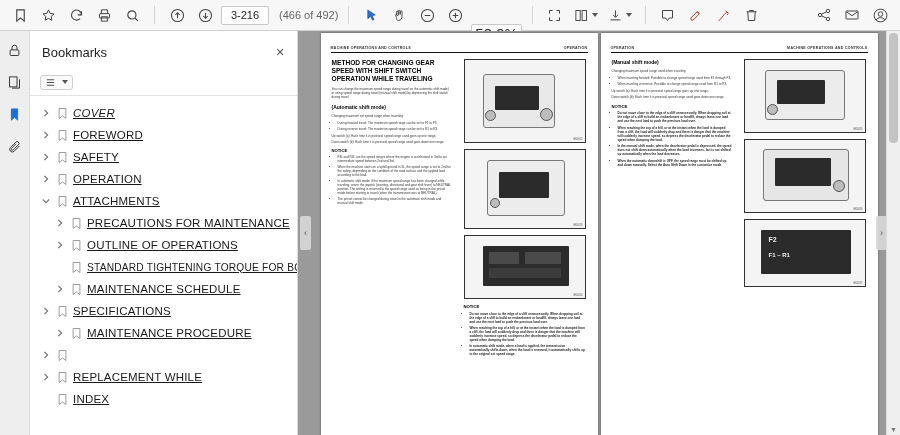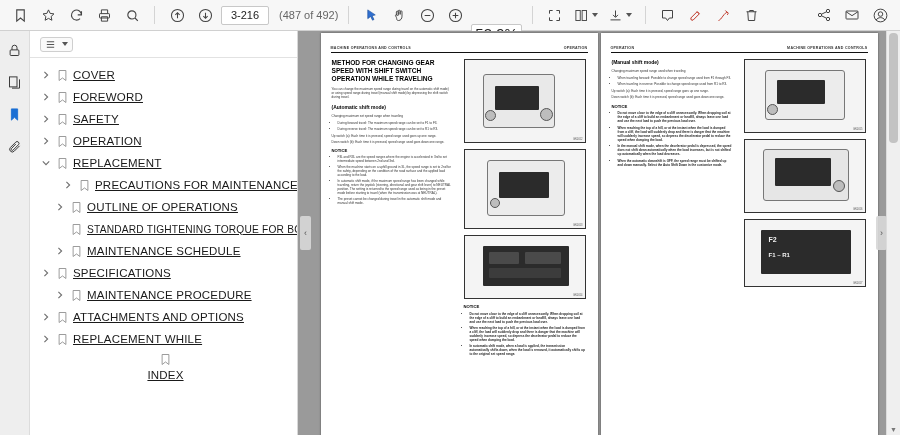--- a/index.html
+++ b/index.html
@@ -167,21 +167,21 @@
         </svg>
     </div>
     <div class="tb-btn">
       <svg width="17" height="17" viewBox="0 0 24 24" fill="none" stroke="#444" stroke-width="1.5">
           <circle cx="12" cy="12" r="8.5"></circle>
           <path d="M12 8v8M9 13l3 3 3-3"></path>
         </svg>
     </div>
 
     <div class="page-field">3-216</div>
-    <div class="tb-text dim" style="margin-left:6px">(487 of 492)</div>
+    <div class="tb-text dim" style="margin-left:6px">(466 of 492)</div>
 
     <div class="tb-sep"></div>
 
     <div class="tb-btn">
       <svg width="15" height="15" viewBox="0 0 24 24" fill="#2f6fd0" stroke="#1a4e9c" stroke-width="1">
           <path d="M6 3l12 8-5 1.3 3 6-2.4 1.2-3-6L6 17z"></path>
         </svg>
     </div>
     <div class="tb-btn">
       <svg width="15" height="15" viewBox="0 0 24 24" fill="none" stroke="#444" stroke-width="1.5">
@@ -294,31 +294,35 @@
           </svg>
       </div>
       <div class="rail-btn">
         <svg width="15" height="15" viewBox="0 0 24 24" fill="none" stroke="#3b3b3b" stroke-width="1.6">
             <path d="M20 11l-8.5 8.5a4.2 4.2 0 01-6-6L14 5a3 3 0 014.3 4.2l-8.5 8.5a1.8 1.8 0 01-2.6-2.5L14 8"></path>
           </svg>
       </div>
     </div>
 
     <div class="bm">
+      <div class="bm-head">
+        <div class="bm-title">Bookmarks</div>
+        <div class="bm-close">✕</div>
+      </div>
       <div class="bm-tools">
         <div class="bm-optbtn">
           <svg width="11" height="11" viewBox="0 0 24 24" fill="none" stroke="#444" stroke-width="2">
               <path d="M4 6h16M4 12h16M4 18h16"></path>
             </svg>
           <span class="caret"></span>
         </div>
       </div>
       <div class="bm-list">
 
-      <div class="bm-item" style="padding-left: 10px;">
+      <div class="bm-item" style="padding-left: 10px; font-style: italic;">
             <span class="tw">
               <svg width="8" height="8" viewBox="0 0 10 10">
                 <path d="M3 1l4 4-4 4" fill="none" stroke="#555" stroke-width="1.4"></path>
               </svg>
             </span>
             <span class="bm-ico">
               <svg width="9" height="11" viewBox="0 0 10 13">
                 <path d="M1 0.6h8v11.8L5 9.4 1 12.4z" fill="none" stroke="#8a8a8a" stroke-width="1"></path>
               </svg>
             </span>
@@ -367,23 +371,23 @@
             <span class="tw">
               <svg width="8" height="8" viewBox="0 0 10 10">
                 <path d="M1 3l4 4 4-4" fill="none" stroke="#555" stroke-width="1.4"></path>
               </svg>
             </span>
             <span class="bm-ico">
               <svg width="9" height="11" viewBox="0 0 10 13">
                 <path d="M1 0.6h8v11.8L5 9.4 1 12.4z" fill="none" stroke="#8a8a8a" stroke-width="1"></path>
               </svg>
             </span>
-            <span class="bm-lbl u">REPLACEMENT</span>
-          </div>
-          <div class="bm-item" style="padding-left: 32px; text-align: right;">
+            <span class="bm-lbl u">ATTACHMENTS</span>
+          </div>
+          <div class="bm-item" style="padding-left: 24px; text-align: right;">
             <span class="tw">
               <svg width="8" height="8" viewBox="0 0 10 10">
                 <path d="M3 1l4 4-4 4" fill="none" stroke="#555" stroke-width="1.4"></path>
               </svg>
             </span>
             <span class="bm-ico">
               <svg width="9" height="11" viewBox="0 0 10 13">
                 <path d="M1 0.6h8v11.8L5 9.4 1 12.4z" fill="none" stroke="#8a8a8a" stroke-width="1"></path>
               </svg>
             </span>
@@ -454,36 +458,35 @@
             <span class="tw">
               <svg width="8" height="8" viewBox="0 0 10 10">
                 <path d="M3 1l4 4-4 4" fill="none" stroke="#555" stroke-width="1.4"></path>
               </svg>
             </span>
             <span class="bm-ico">
               <svg width="9" height="11" viewBox="0 0 10 13">
                 <path d="M1 0.6h8v11.8L5 9.4 1 12.4z" fill="none" stroke="#8a8a8a" stroke-width="1"></path>
               </svg>
             </span>
-            <span class="bm-lbl u">ATTACHMENTS AND OPTIONS</span>
           </div>
           <div class="bm-item" style="padding-left: 10px;">
             <span class="tw">
               <svg width="8" height="8" viewBox="0 0 10 10">
                 <path d="M3 1l4 4-4 4" fill="none" stroke="#555" stroke-width="1.4"></path>
               </svg>
             </span>
             <span class="bm-ico">
               <svg width="9" height="11" viewBox="0 0 10 13">
                 <path d="M1 0.6h8v11.8L5 9.4 1 12.4z" fill="none" stroke="#8a8a8a" stroke-width="1"></path>
               </svg>
             </span>
             <span class="bm-lbl u">REPLACEMENT WHILE</span>
           </div>
-          <div class="bm-item" style="padding-left: 10px; flex-direction: column;">
+          <div class="bm-item" style="padding-left: 10px;">
             <span class="tw"></span>
             <span class="bm-ico">
               <svg width="9" height="11" viewBox="0 0 10 13">
                 <path d="M1 0.6h8v11.8L5 9.4 1 12.4z" fill="none" stroke="#8a8a8a" stroke-width="1"></path>
               </svg>
             </span>
             <span class="bm-lbl u">INDEX</span>
           </div>
         </div>
     </div>

